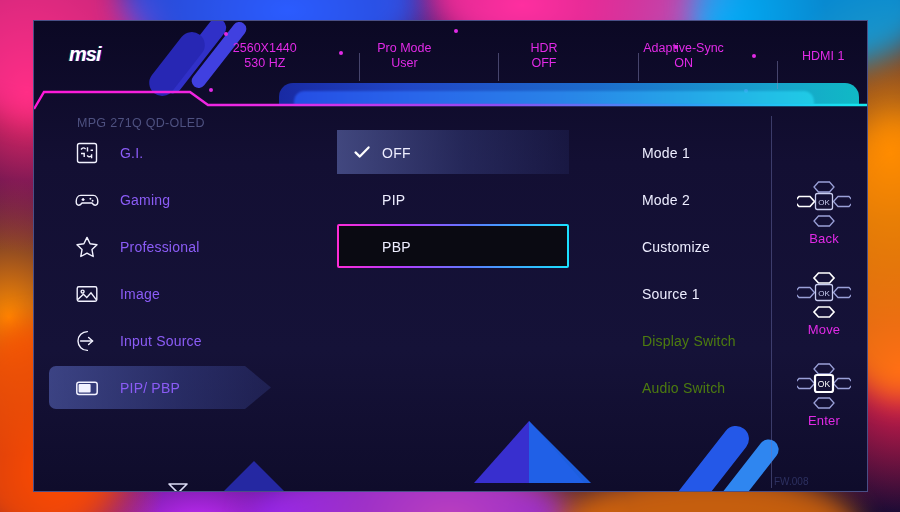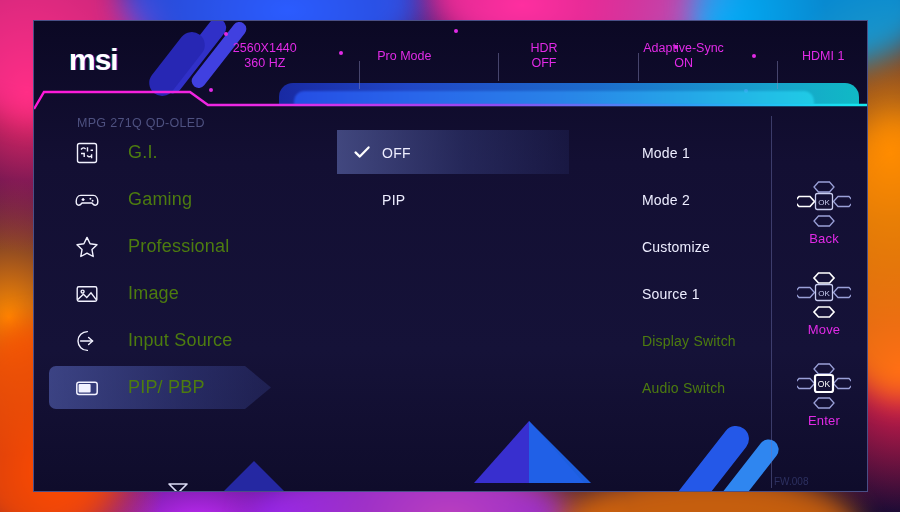--- a/index.html
+++ b/index.html
@@ -57,21 +57,21 @@
   }
 
   
   #osd-header {
     position: absolute; left: 0; top: 0;
     width: 835px; height: 70px;
     display: flex; align-items: center;
   }
   #msi-logo {
     position: absolute; left: 35px; top: 22px;
-    font-size: 30px; font-weight: bold; 
+    font-size: 20px; font-weight: bold; font-style: italic;
     color: #ffffff;
     letter-spacing: -1px;
     font-family: "Liberation Sans", sans-serif;
     text-shadow: 1px 0 0 rgba(255,0,255,.45), -1px 0 0 rgba(0,255,255,.35);
   }
   #status-strip {
     position: absolute; left: 185px; top: 0;
     width: 650px; height: 70px;
     display: flex; align-items: center; gap: 48px;
   }
@@ -121,24 +121,23 @@
     padding-left: 23px;
   }
   .side-item .side-ico {
     width: 30px; height: 30px;
     display: flex; align-items: center; justify-content: center;
     color: #f2f2ff;
     margin-right: 18px;
     flex: none;
   }
   .side-item .side-label {
-    color: #4d7c0f;
-    font-size: 18px;
+    color: #8b5cf6;
+    font-size: 14px;
     letter-spacing: .2px;
-    margin-left: 8px;
   }
   .side-item.selected { z-index: 2; }
   .side-item.selected .side-hl {
     position: absolute; left: 0; top: 2px;
     width: 222px; height: 43px;
     background: linear-gradient(90deg, rgba(92,108,196,.55) 0%, rgba(70,84,170,.40) 60%, rgba(58,70,150,.30) 100%);
     border-radius: 7px 0 0 7px;
     clip-path: polygon(0 0, 196px 0, 222px 50%, 196px 100%, 0 100%);
   }
   .side-item.selected .side-ico,
@@ -263,24 +262,25 @@
     <div class="deco" style="left:245px;top:62px;width:580px;height:22px;border-radius:14px 14px 0 0;
                 background:linear-gradient(90deg,#1a2fb8 0%,#2450e0 22%,#1f7de8 55%,#19bce8 85%,#10d8e0 100%);opacity:.85;"></div>
     <div class="deco" style="left:260px;top:70px;width:520px;height:14px;border-radius:10px 10px 0 0;
                 background:linear-gradient(90deg,#2b5cff 0%,#2f8ff5 50%,#25d8f2 100%);opacity:.7;filter:blur(1px);"></div>
 
     <div id="osd-header">
       <div id="msi-logo">msi</div>
       <div id="status-strip">
         <div class="status-cell">
           <span>2560X1440</span>
-          <span class="v2">360 HZ</span>
+          <span class="v2">530 HZ</span>
         </div>
         <div class="status-cell">
           <span>Pro Mode</span>
+          <span class="v2">User</span>
         </div>
         <div class="status-cell">
           <span>HDR</span>
           <span class="v2">OFF</span>
         </div>
         <div class="status-cell">
           <span>Adaptive-Sync</span>
           <span class="v2">ON</span>
         </div>
         <div class="status-cell">
@@ -393,20 +393,24 @@
             </svg>
           </span>
           <span class="opt-label">OFF</span>
         </div>
 
         <div class="opt-row">
           <span class="opt-bg"></span>
           <span class="opt-label">PIP</span>
         </div>
 
+        <div class="opt-row focused">
+          <span class="opt-bg"></span>
+          <span class="opt-label">PBP</span>
+        </div>
       </div>
 
       <div id="col-right">
         <div class="sub-row">Mode 1</div>
         <div class="sub-row">Mode 2</div>
         <div class="sub-row">Customize</div>
         <div class="sub-row">Source 1</div>
         <div class="sub-row disabled">Display Switch</div>
         <div class="sub-row disabled">Audio Switch</div>
       </div>

